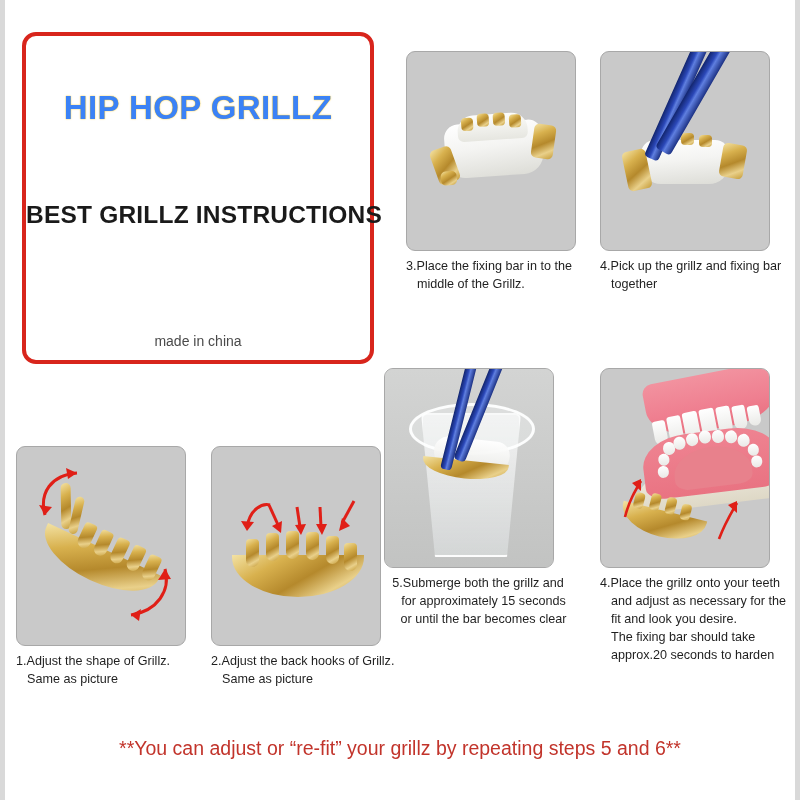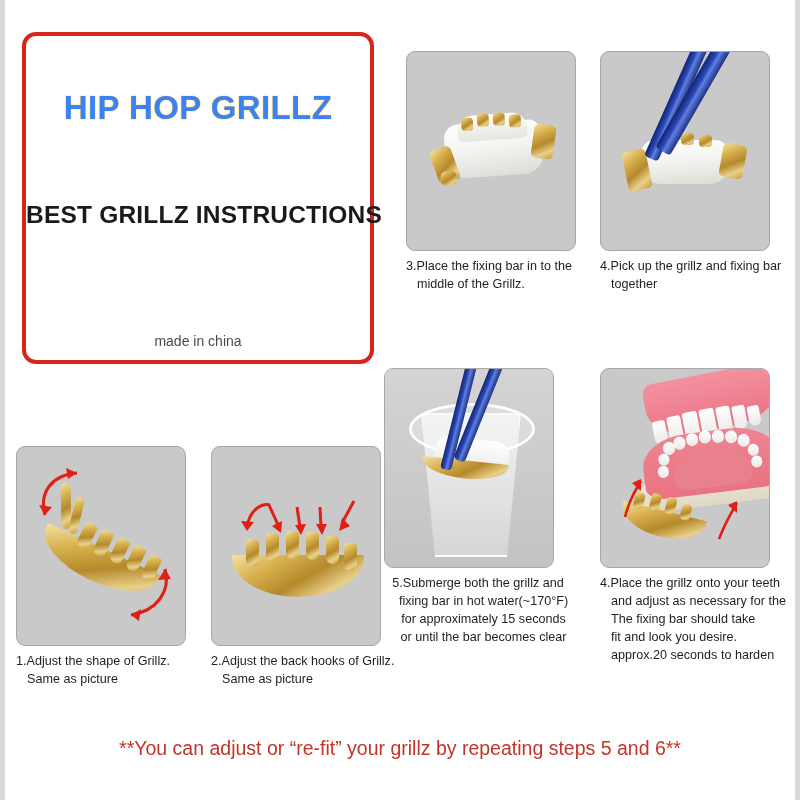--- a/index.html
+++ b/index.html
@@ -290,21 +290,20 @@
     <div id="cup-rim"></div>
     <div class="gp-wrap" style="left:38px;top:70px;width:96px;height:46px;transform:rotate(6deg);">
       <div class="gp-bar" style="position:absolute;left:10px;top:0px;width:76px;height:34px;background:linear-gradient(180deg,rgba(255,255,255,.95),rgba(232,232,228,.85));"></div>
       <div class="gold" style="position:absolute;left:0px;top:22px;width:86px;height:18px;border-radius:0 0 44px 44px/0 0 16px 16px;"></div>
     </div>
     <div class="tw-arm" style="left:84px;top:-16px;width:11px;height:120px;transform:rotate(14deg);transform-origin:top center;"></div>
     <div class="tw-arm" style="left:112px;top:-18px;width:12px;height:118px;transform:rotate(22deg);transform-origin:top center;"></div>
   </div>
   <div class="caption">
     <span class="ln">5.Submerge both the grillz and</span>
-    <span class="ln ind">fixing bar in hot water(~170°F)</span>
     <span class="ln ind">for approximately 15 seconds</span>
     <span class="ln ind">or until the bar becomes clear</span>
   </div>
 </div>
 
 <div class="step" style="left:600px;top:368px;">
   <div class="photo">
     <div id="dm">
       <div id="dm-upper-gum"></div>
       <div id="dm-upper-teeth">
@@ -348,19 +347,19 @@
     <div class="arrow-red" style="left:110px;top:128px;">
       <svg width="36" height="44" viewBox="0 0 36 44">
         <path d="M8 42 C 14 26, 20 16, 26 6" fill="none" stroke="#e01f17" stroke-width="2.6"></path>
         <path d="M26 4 l -9 4 l 9 8 z" fill="#e01f17"></path>
       </svg>
     </div>
   </div>
   <div class="caption">
     <span class="ln">4.Place the grillz onto your teeth</span>
     <span class="ln ind">and adjust as necessary for the</span>
+    <span class="ln ind">fit and look you desire.</span>
     <span class="ln ind">The fixing bar should take</span>
-    <span class="ln ind">fit and look you desire.</span>
     <span class="ln ind">approx.20 seconds to harden</span>
   </div>
 </div>
 
 <div id="footer-note">**You can adjust or “re-fit” your grillz by repeating steps 5 and 6**</div>
 
 </body></html>

